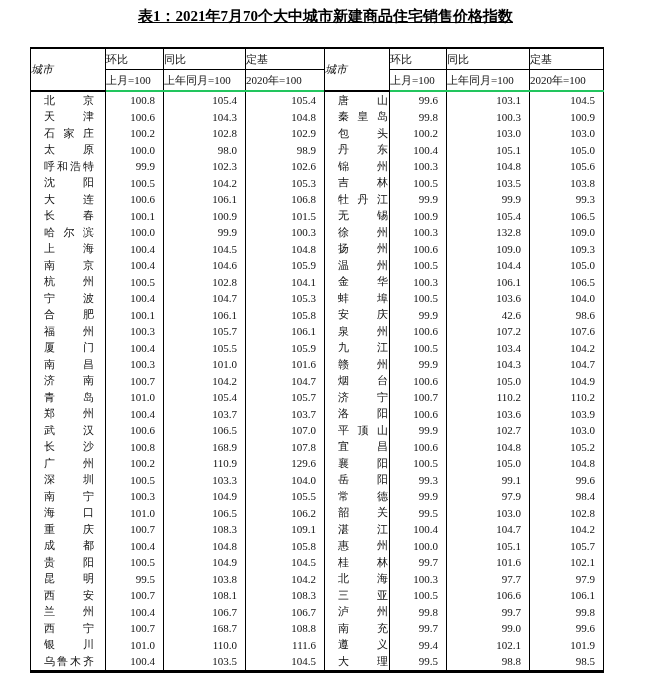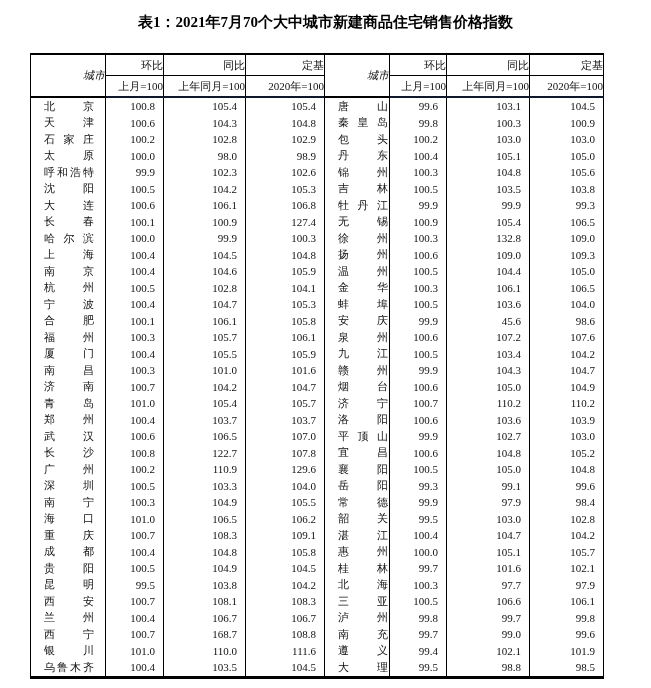--- a/index.html
+++ b/index.html
@@ -7,46 +7,47 @@
     width: 651px; height: 688px;
     background: #ffffff;
     font-family: "Liberation Serif", "DejaVu Serif", serif;
     color: #111111;
   }
   .page { width: 651px; height: 688px; overflow: hidden; }
   .title {
     text-align: center;
     font-weight: bold;
     font-size: 15px;
-    padding-top: 13px;
+    padding-top: 7px;
     color: #000000;
+    text-decoration: underline;
   }
   table.price-table {
     border-collapse: collapse;
     table-layout: fixed;
     margin: 21px 0 0 30px;
     width: 573px;
     border-top: 2px solid #000;
     border-bottom: 3px solid #000;
     border-left: 1px solid #000;
     border-right: 1px solid #000;
   }
   table.price-table th {
     font-weight: normal;
     font-size: 11px;
     height: 20px;
     padding: 0;
-    text-align: right;
+    text-align: left;
     border-left: 1px solid #000;
     border-right: 1px solid #000;
     vertical-align: middle;
   }
   thead tr.h1 th { border-bottom: 1px solid #000; }
   thead tr.h1 th.city-h { border-bottom: 2px solid #000; font-style: italic; }
-  thead tr.h2 th { border-bottom: 2px solid #0f172a; }
+  thead tr.h2 th { border-bottom: 2px solid #22c55e; }
   tbody td {
     font-size: 11px;
     height: 16.5px;
     padding: 0;
     border-left: 1px solid #000;
     border-right: 1px solid #000;
     vertical-align: middle;
     white-space: nowrap;
   }
   td.num { text-align: right; padding-right: 8px; }
@@ -164,21 +165,21 @@
           <td class="num">106.8</td>
           <td class="city"><span class="city-name">牡丹江</span></td>
           <td class="num">99.9</td>
           <td class="num">99.9</td>
           <td class="num">99.3</td>
         </tr>
         <tr>
           <td class="city"><span class="city-name">长春</span></td>
           <td class="num">100.1</td>
           <td class="num">100.9</td>
-          <td class="num">127.4</td>
+          <td class="num">101.5</td>
           <td class="city"><span class="city-name">无锡</span></td>
           <td class="num">100.9</td>
           <td class="num">105.4</td>
           <td class="num">106.5</td>
         </tr>
         <tr>
           <td class="city"><span class="city-name">哈尔滨</span></td>
           <td class="num">100.0</td>
           <td class="num">99.9</td>
           <td class="num">100.3</td>
@@ -227,21 +228,21 @@
           <td class="num">103.6</td>
           <td class="num">104.0</td>
         </tr>
         <tr>
           <td class="city"><span class="city-name">合肥</span></td>
           <td class="num">100.1</td>
           <td class="num">106.1</td>
           <td class="num">105.8</td>
           <td class="city"><span class="city-name">安庆</span></td>
           <td class="num">99.9</td>
-          <td class="num">45.6</td>
+          <td class="num">42.6</td>
           <td class="num">98.6</td>
         </tr>
         <tr>
           <td class="city"><span class="city-name">福州</span></td>
           <td class="num">100.3</td>
           <td class="num">105.7</td>
           <td class="num">106.1</td>
           <td class="city"><span class="city-name">泉州</span></td>
           <td class="num">100.6</td>
           <td class="num">107.2</td>
@@ -303,21 +304,21 @@
           <td class="num">106.5</td>
           <td class="num">107.0</td>
           <td class="city"><span class="city-name">平顶山</span></td>
           <td class="num">99.9</td>
           <td class="num">102.7</td>
           <td class="num">103.0</td>
         </tr>
         <tr>
           <td class="city"><span class="city-name">长沙</span></td>
           <td class="num">100.8</td>
-          <td class="num">122.7</td>
+          <td class="num">168.9</td>
           <td class="num">107.8</td>
           <td class="city"><span class="city-name">宜昌</span></td>
           <td class="num">100.6</td>
           <td class="num">104.8</td>
           <td class="num">105.2</td>
         </tr>
         <tr>
           <td class="city"><span class="city-name">广州</span></td>
           <td class="num">100.2</td>
           <td class="num">110.9</td>

